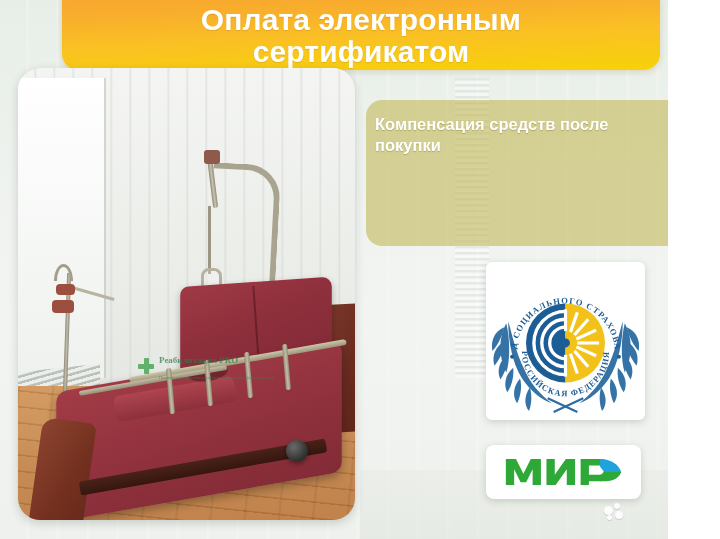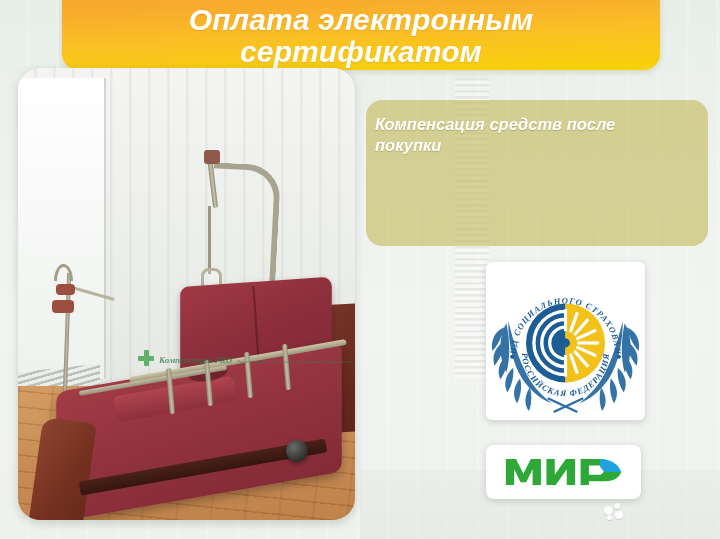--- a/index.html
+++ b/index.html
@@ -8,25 +8,24 @@
     padding: 0;
     background: #ffffff;
   }
   body {
     font-family: "Liberation Sans", sans-serif;
   }
 
   
   #stage {
     position: relative;
-    width: 720px;
+    width: 668px;
     height: 539px;
     overflow: hidden;
     background: #ef4444;
-    font-style: italic;
   }
 
   
   .bg-base {
     position: absolute;
     inset: 0;
     background:
       linear-gradient(180deg,#e7eee7 0%, #eef2ee 30%, #f2f4f1 60%, #eef1ed 100%);
   }
   .bg-panels {
@@ -460,21 +459,21 @@
     <div class="ph-rail-post" style="left:228px; top:284px; transform:rotate(-5deg);"></div>
     <div class="ph-rail-post" style="left:266px; top:276px; transform:rotate(-5deg);"></div>
 
     <div class="ph-frame"></div>
 
     <div class="ph-caster" style="left:268px; top:372px; width:22px; height:22px;"></div>
 
     <div class="ph-watermark">
       <span class="wm-cross"></span>
       <span class="wm-texts">
-        <span class="wm-title">Компенсация PRO</span>
+        <span class="wm-title">Реабилитация PRO</span>
         <span class="wm-sub">Профессиональное
 реабилитационное оборудование</span>
       </span>
     </div>
   </div>
 
   <div class="info-panel"></div>
   <div class="info-list">
     <div class="info-item">Компенсация средств после
 покупки</div>

